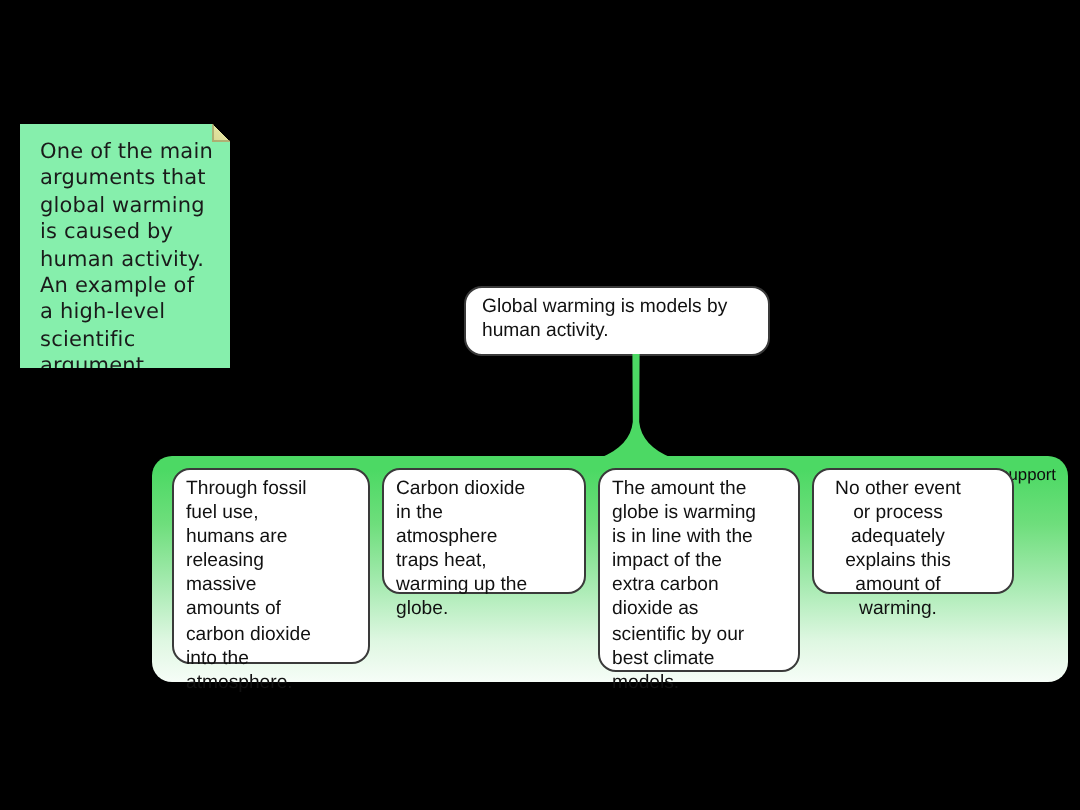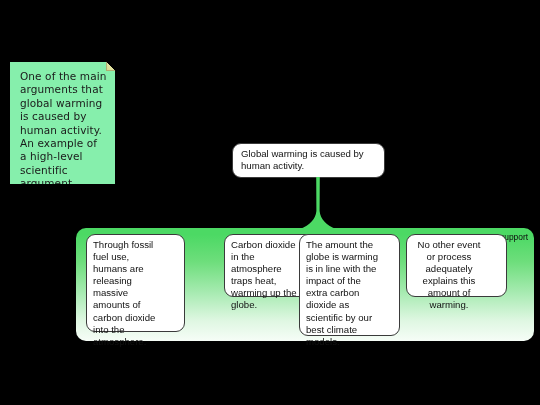--- a/index.html
+++ b/index.html
@@ -118,37 +118,37 @@
     background: #ffffff;
     border: 1.4px solid #3a3a3a;
     border-radius: 9px;
     box-sizing: border-box;
     padding: 4px 21px 3px 6px;
     font-size: 9.6px;
     line-height: 12.1px;
     color: #111111;
   }
   .reason-1 { left: 86px;  top: 234px; width: 99px;  height: 98px; }
-  .reason-2 { left: 191px; top: 234px; width: 102px; height: 63px; margin-left: 33px; }
+  .reason-2 { left: 191px; top: 234px; width: 102px; height: 63px; }
   .reason-3 { left: 299px; top: 234px; width: 101px; height: 102px; }
   .reason-4 { left: 406px; top: 234px; width: 101px; height: 63px; text-align: center; }
 </style>
 </head>
 <body>
 
 <div id="canvas">
 
   <div class="sticky-note">
     <span class="sticky-text">One of the main arguments that global warming is caused by human activity.  An example of a high-level scientific argument.</span>
     <span class="sticky-fold"></span>
     <span class="sticky-fold-line"></span>
   </div>
 
   <div class="claim-box">
-    <span>Global warming is caused by human activity.</span>
+    <span>Global warming is models by human activity.</span>
   </div>
 
   <svg class="connector" viewBox="0 0 36 54" preserveAspectRatio="none">
     <path d="M16.2 0 L19.8 0 L19.6 34 C20.4 42 26 48 36 52 L36 54 L0 54 L0 52 C10 48 15.6 42 16.4 34 Z" fill="#4cd964"></path>
   </svg>
 
   <div class="support-group">
     <span class="support-label">support</span>
   </div>
 

